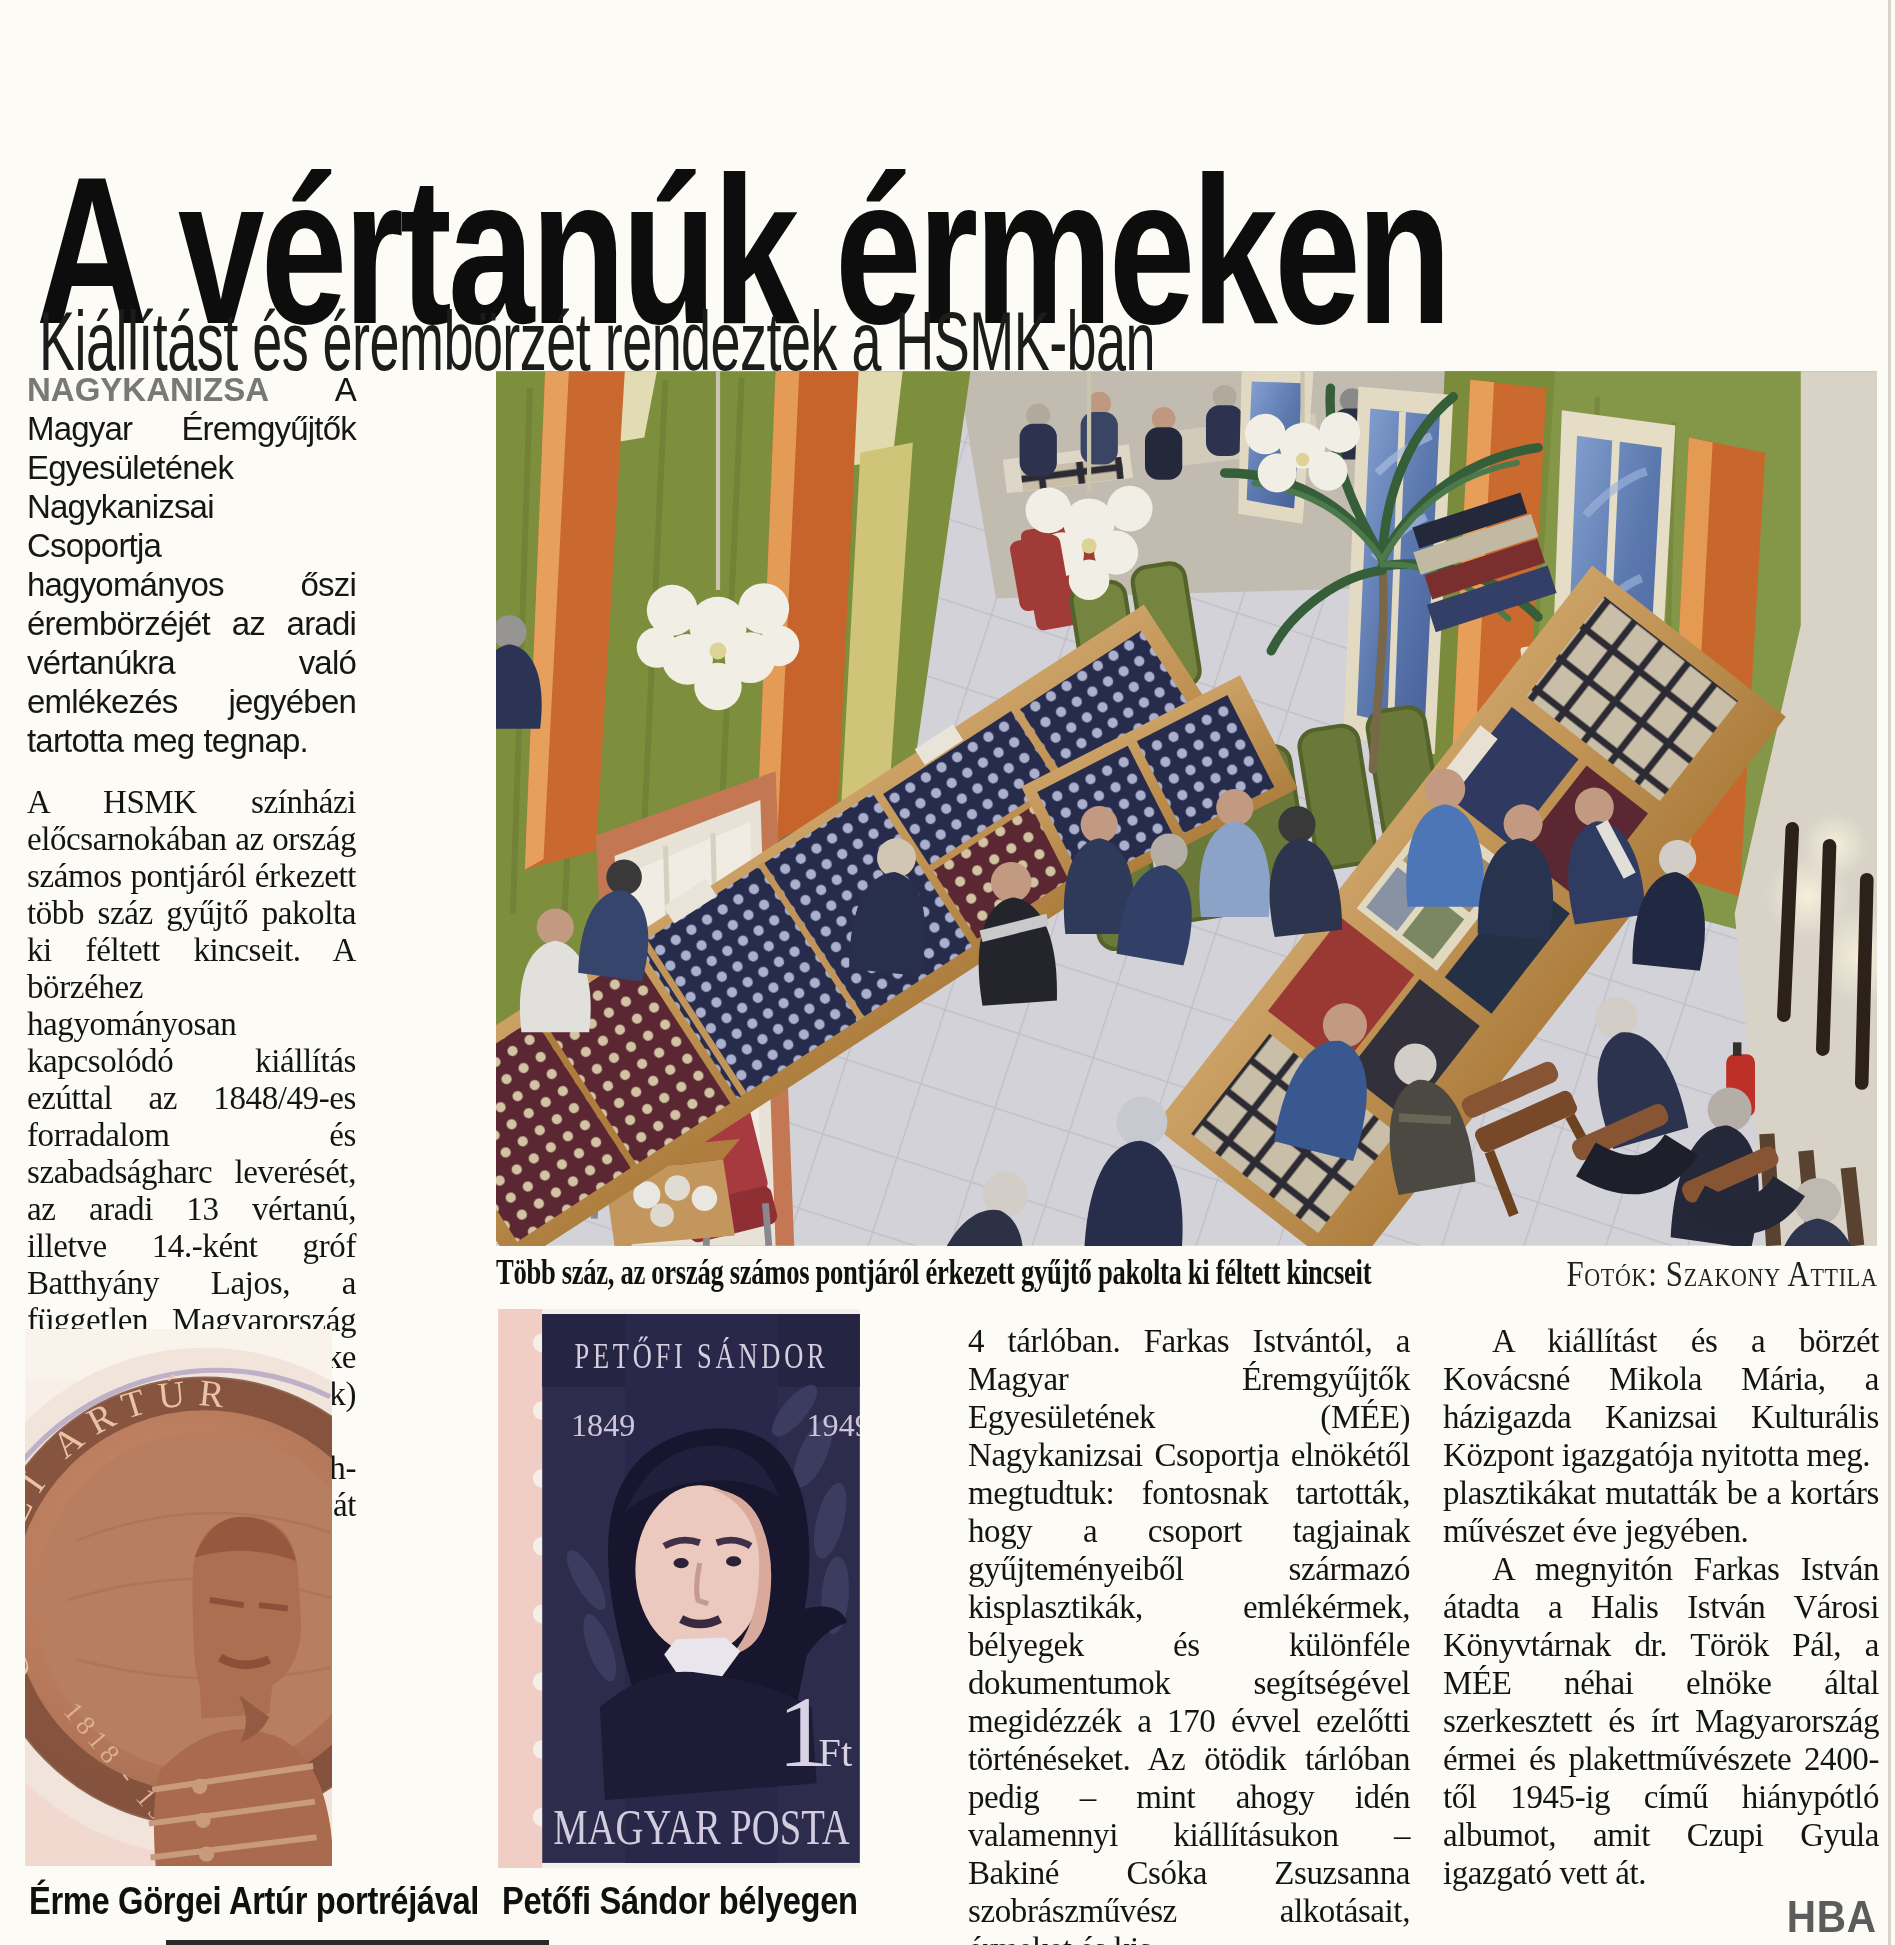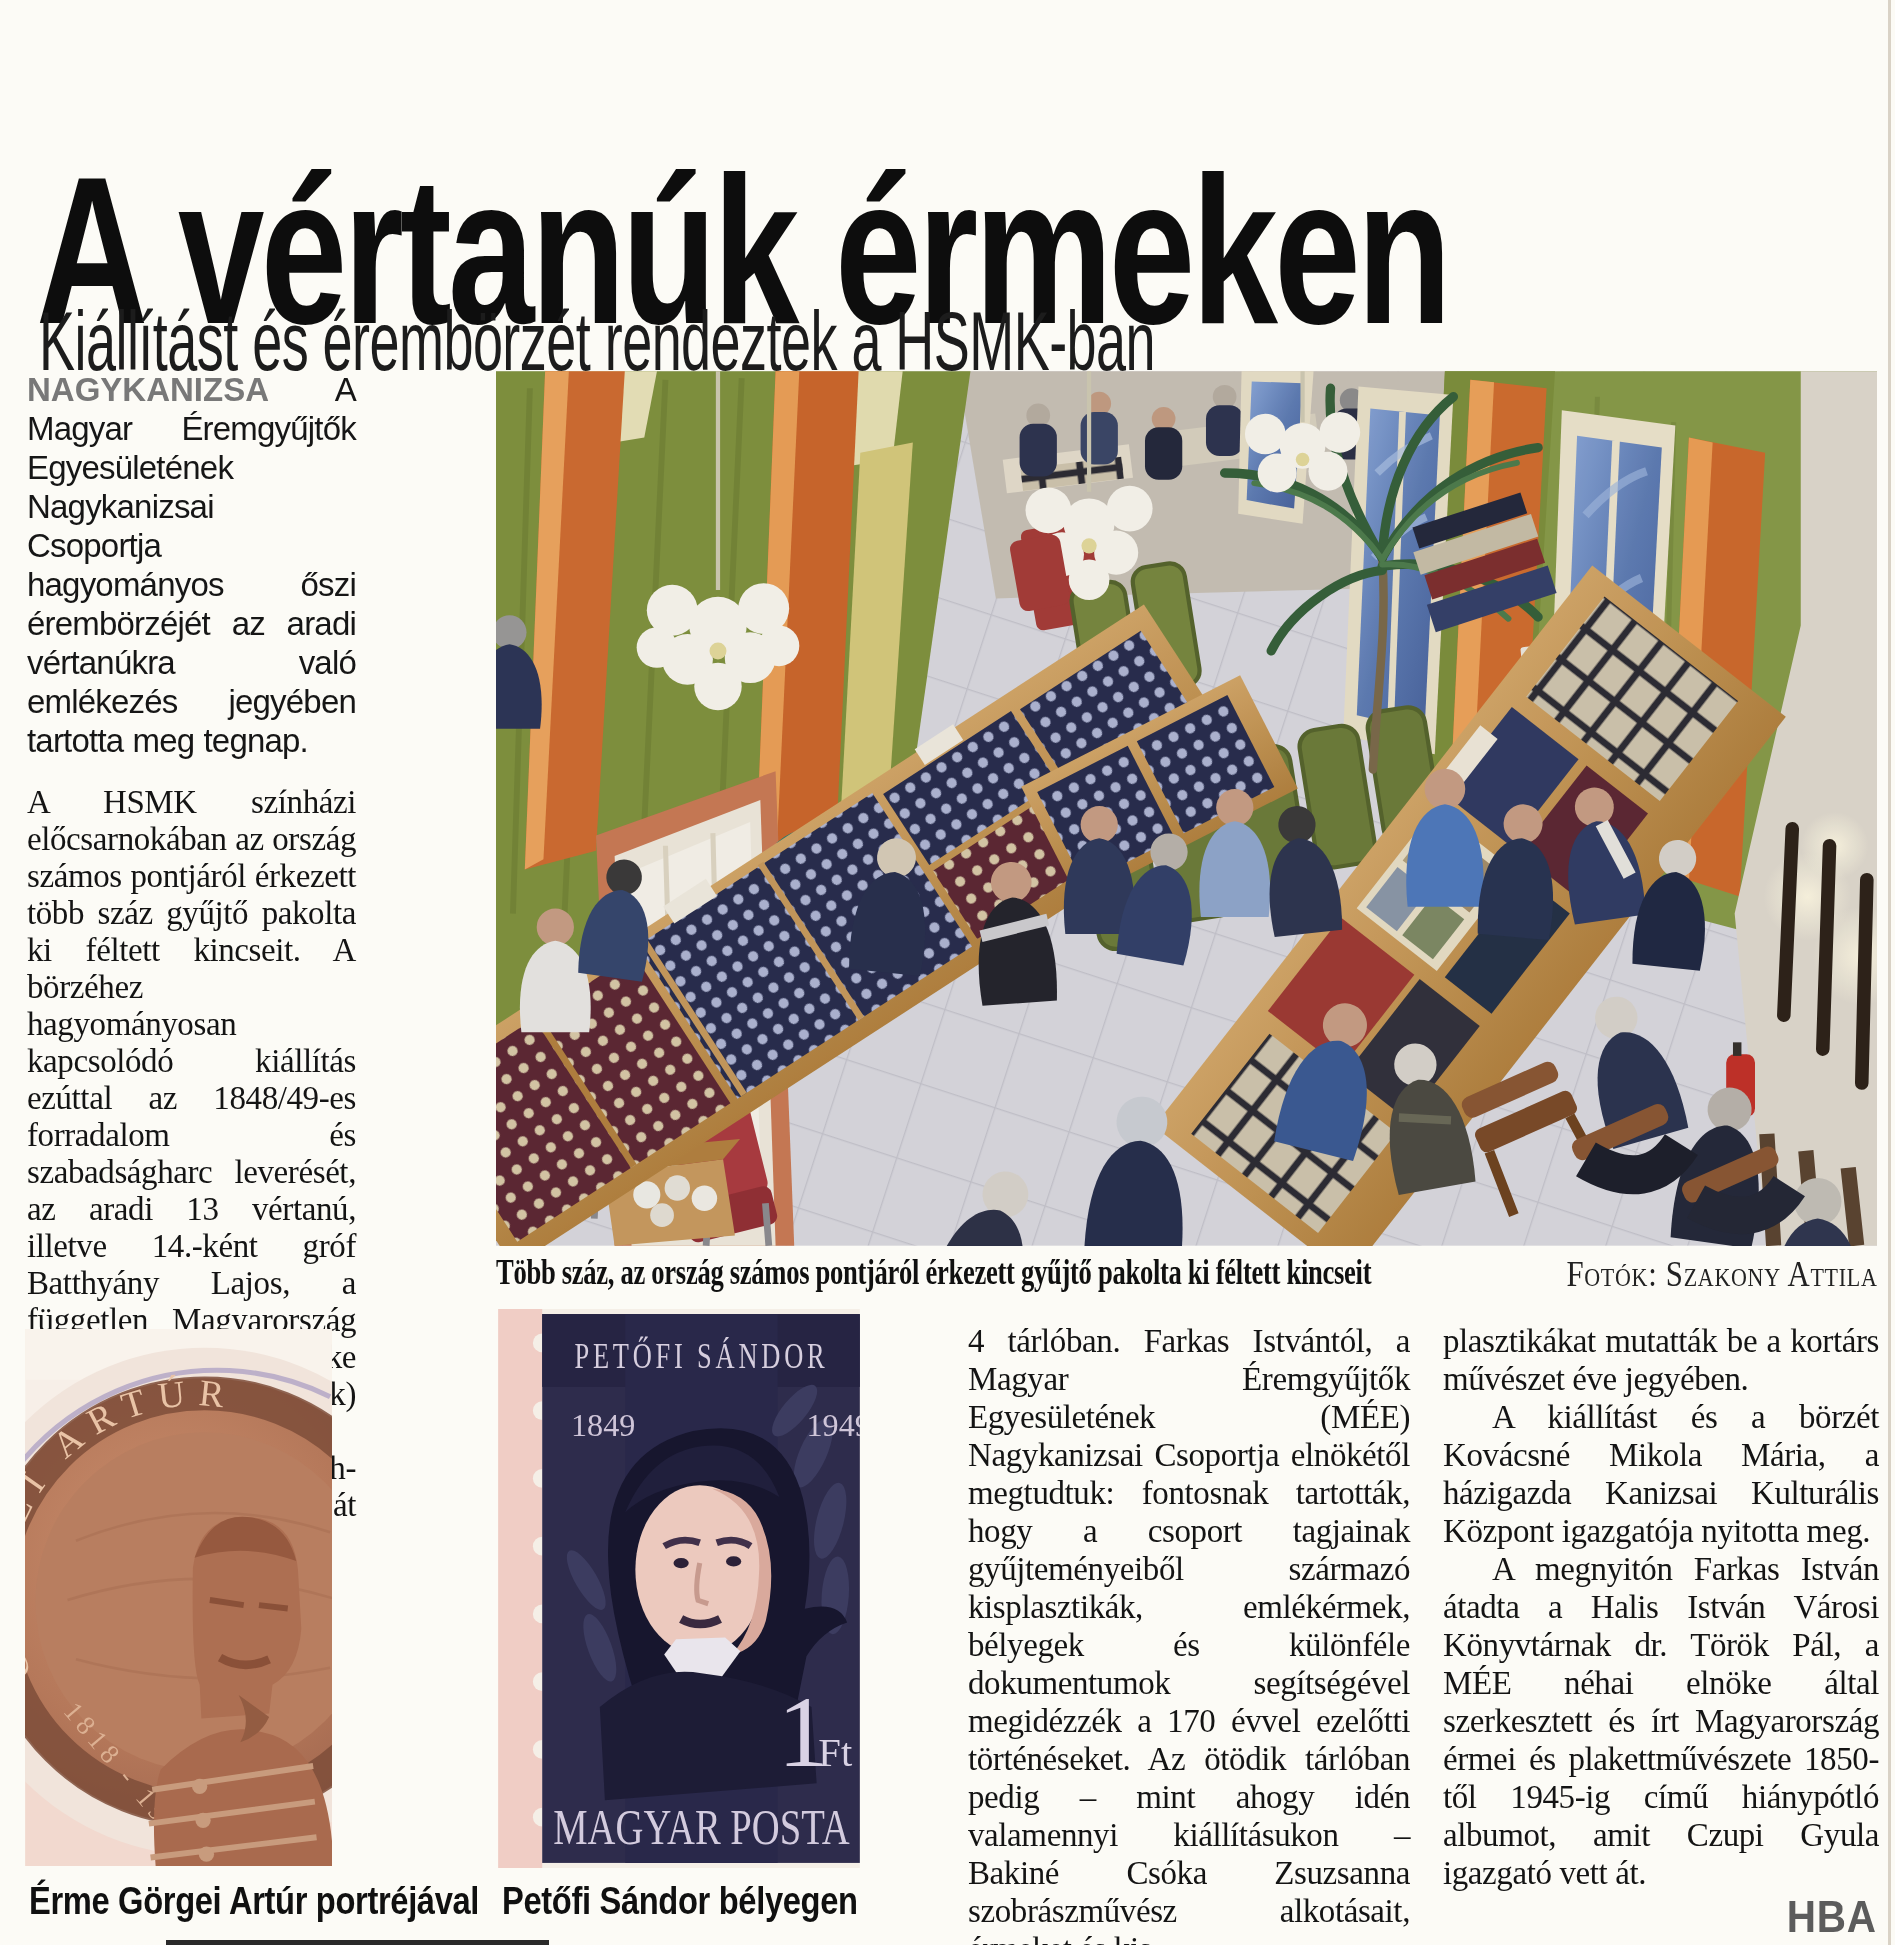--- a/index.html
+++ b/index.html
@@ -531,22 +531,22 @@
   <text x="240" y="632" text-anchor="middle" font-family="Liberation Serif,serif" font-size="60" fill="#d3cbde" textLength="350" lengthAdjust="spacingAndGlyphs">MAGYAR POSTA</text>
 </svg>
 </div>
 <span class="fig-cap" style="left:502px;top:1880px;">Petőfi Sándor bélyegen</span>
 
 <div class="col bcol" style="left:968px;top:1322px;width:442px;height:624px;">
   <p class="serif">4 tárlóban. Farkas Istvántól, a Magyar Éremgyűjtők Egyesületének (MÉE) Nagykanizsai Csoportja elnökétől megtudtuk: fontosnak tartották, hogy a csoport tagjainak gyűjteményeiből származó kisplasztikák, emlékérmek, bélyegek és különféle dokumentumok segítségével megidézzék a 170 évvel ezelőtti történéseket. Az ötödik tárlóban pedig – mint ahogy idén valamennyi kiállításukon – Bakiné Csóka Zsuzsanna szobrászművész alkotásait, érmeket és kis-</p>
 </div>
 
 <div class="col bcol" style="left:1443px;top:1322px;width:436px;height:624px;">
+  <p class="serif ind">A kiállítást és a börzét Kovácsné Mikola Mária, a házigazda Kanizsai Kulturális Központ igazgatója nyitotta meg.</p>
   <p class="serif">plasztikákat mutatták be a kortárs művészet éve jegyében.</p>
-  <p class="serif ind">A kiállítást és a börzét Kovácsné Mikola Mária, a házigazda Kanizsai Kulturális Központ igazgatója nyitotta meg.</p>
-  <p class="serif ind">A megnyitón Farkas István átadta a Halis István Városi Könyvtárnak dr. Török Pál, a MÉE néhai elnöke által szerkesztett és írt Magyarország érmei és plakettművészete 1850-től 1945-ig című hiánypótló albumot, amit Czupi Gyula igazgató vett át.</p>
+  <p class="serif ind">A megnyitón Farkas István átadta a Halis István Városi Könyvtárnak dr. Török Pál, a MÉE néhai elnöke által szerkesztett és írt Magyarország érmei és plakettművészete 2400-től 1945-ig című hiánypótló albumot, amit Czupi Gyula igazgató vett át.</p>
 </div>
 
 <span class="abs byline" style="right:18.6px;top:1892px;">HBA</span>
 
 <div class="edge-bar" style="left:166px;top:1940px;width:383px;height:5.1px;"></div>
 <div class="edge-bar" style="left:1888px;top:0;width:3.4px;height:1946px;background:#d9d2c6;"></div>
 
 
 </body></html>

